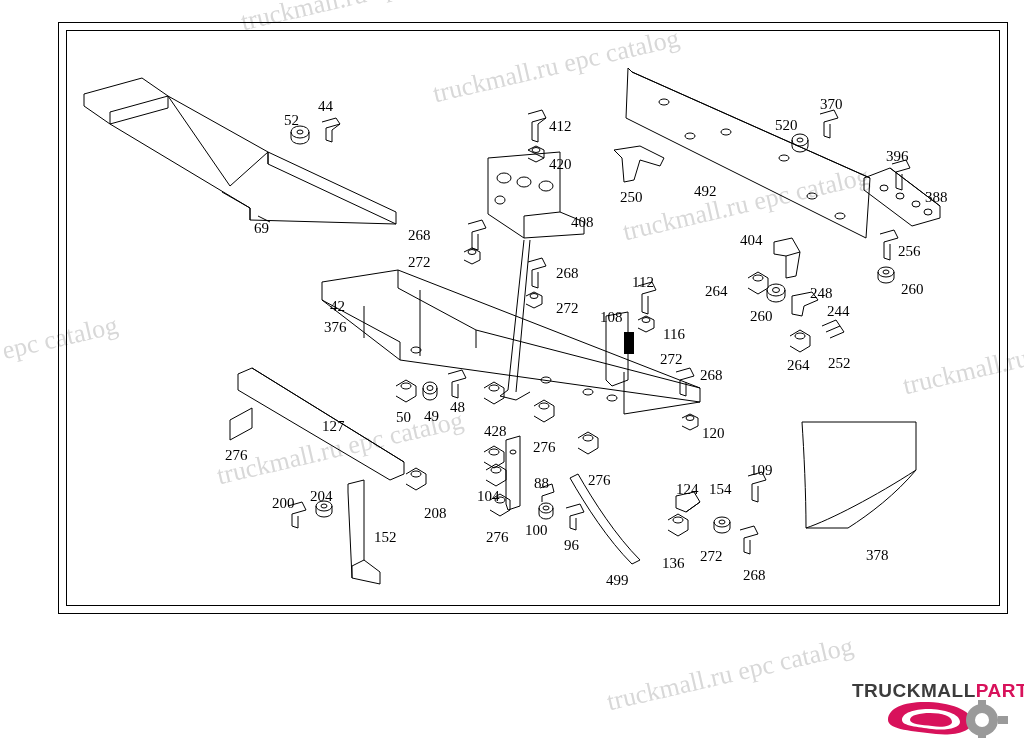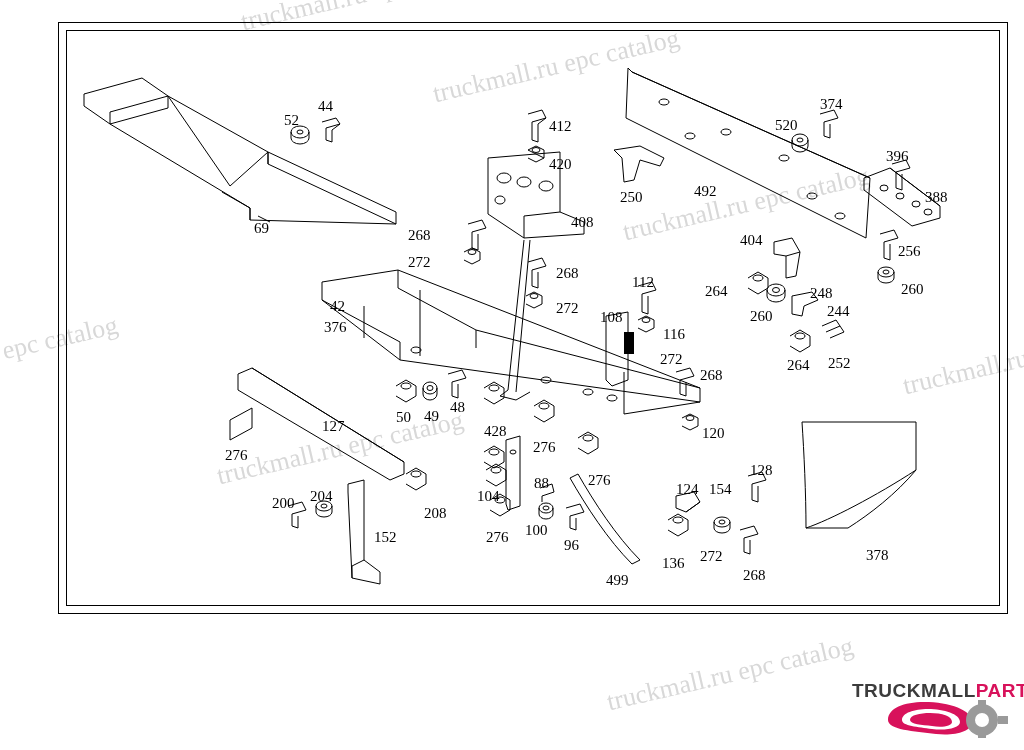--- a/index.html
+++ b/index.html
@@ -429,21 +429,21 @@
       <div class="num" style="left: 324px; top: 320px;">376</div>
       <div class="num" style="left: 600px; top: 310px;">108</div>
       <div class="num" style="left: 632px; top: 275px;">112</div>
       <div class="num" style="left: 663px; top: 327px;">116</div>
       <div class="num" style="left: 660px; top: 352px;">272</div>
       <div class="num" style="left: 700px; top: 368px;">268</div>
       <div class="num" style="left: 702px; top: 426px;">120</div>
       <div class="num" style="left: 620px; top: 190px;">250</div>
       <div class="num" style="left: 694px; top: 184px;">492</div>
       <div class="num" style="left: 775px; top: 118px;">520</div>
-      <div class="num" style="left: 820px; top: 97px;">374</div>
+      <div class="num" style="left: 820px; top: 97px;">370</div>
       <div class="num" style="left: 886px; top: 149px;">396</div>
       <div class="num" style="left: 925px; top: 190px;">388</div>
       <div class="num" style="left: 898px; top: 244px;">256</div>
       <div class="num" style="left: 901px; top: 282px;">260</div>
       <div class="num" style="left: 740px; top: 233px;">404</div>
       <div class="num" style="left: 705px; top: 284px;">264</div>
       <div class="num" style="left: 750px; top: 309px;">260</div>
       <div class="num" style="left: 810px; top: 286px; text-align: center;">248</div>
       <div class="num" style="left: 827px; top: 304px;">244</div>
       <div class="num" style="left: 787px; top: 358px;">264</div>
@@ -461,21 +461,21 @@
       <div class="num" style="left: 486px; top: 530px;">276</div>
       <div class="num" style="left: 525px; top: 523px;">100</div>
       <div class="num" style="left: 564px; top: 538px;">96</div>
       <div class="num" style="left: 424px; top: 506px;">208</div>
       <div class="num" style="left: 272px; top: 496px;">200</div>
       <div class="num" style="left: 310px; top: 489px;">204</div>
       <div class="num" style="left: 374px; top: 530px;">152</div>
       <div class="num" style="left: 606px; top: 573px;">499</div>
       <div class="num" style="left: 676px; top: 482px;">124</div>
       <div class="num" style="left: 709px; top: 482px;">154</div>
-      <div class="num" style="left: 750px; top: 463px;">128</div>
+      <div class="num" style="left: 750px; top: 463px;">109</div>
       <div class="num" style="left: 662px; top: 556px;">136</div>
       <div class="num" style="left: 700px; top: 549px;">272</div>
       <div class="num" style="left: 743px; top: 568px;">268</div>
       <div class="num" style="left: 866px; top: 548px;">378</div>
     </div>
 
   <div class="logo">
     <div class="logo-text"><span>TRUCKMALL</span><span class="accent">PARTS</span></div>
     <svg class="logo-mark" viewBox="0 0 130 40">
       <g>

